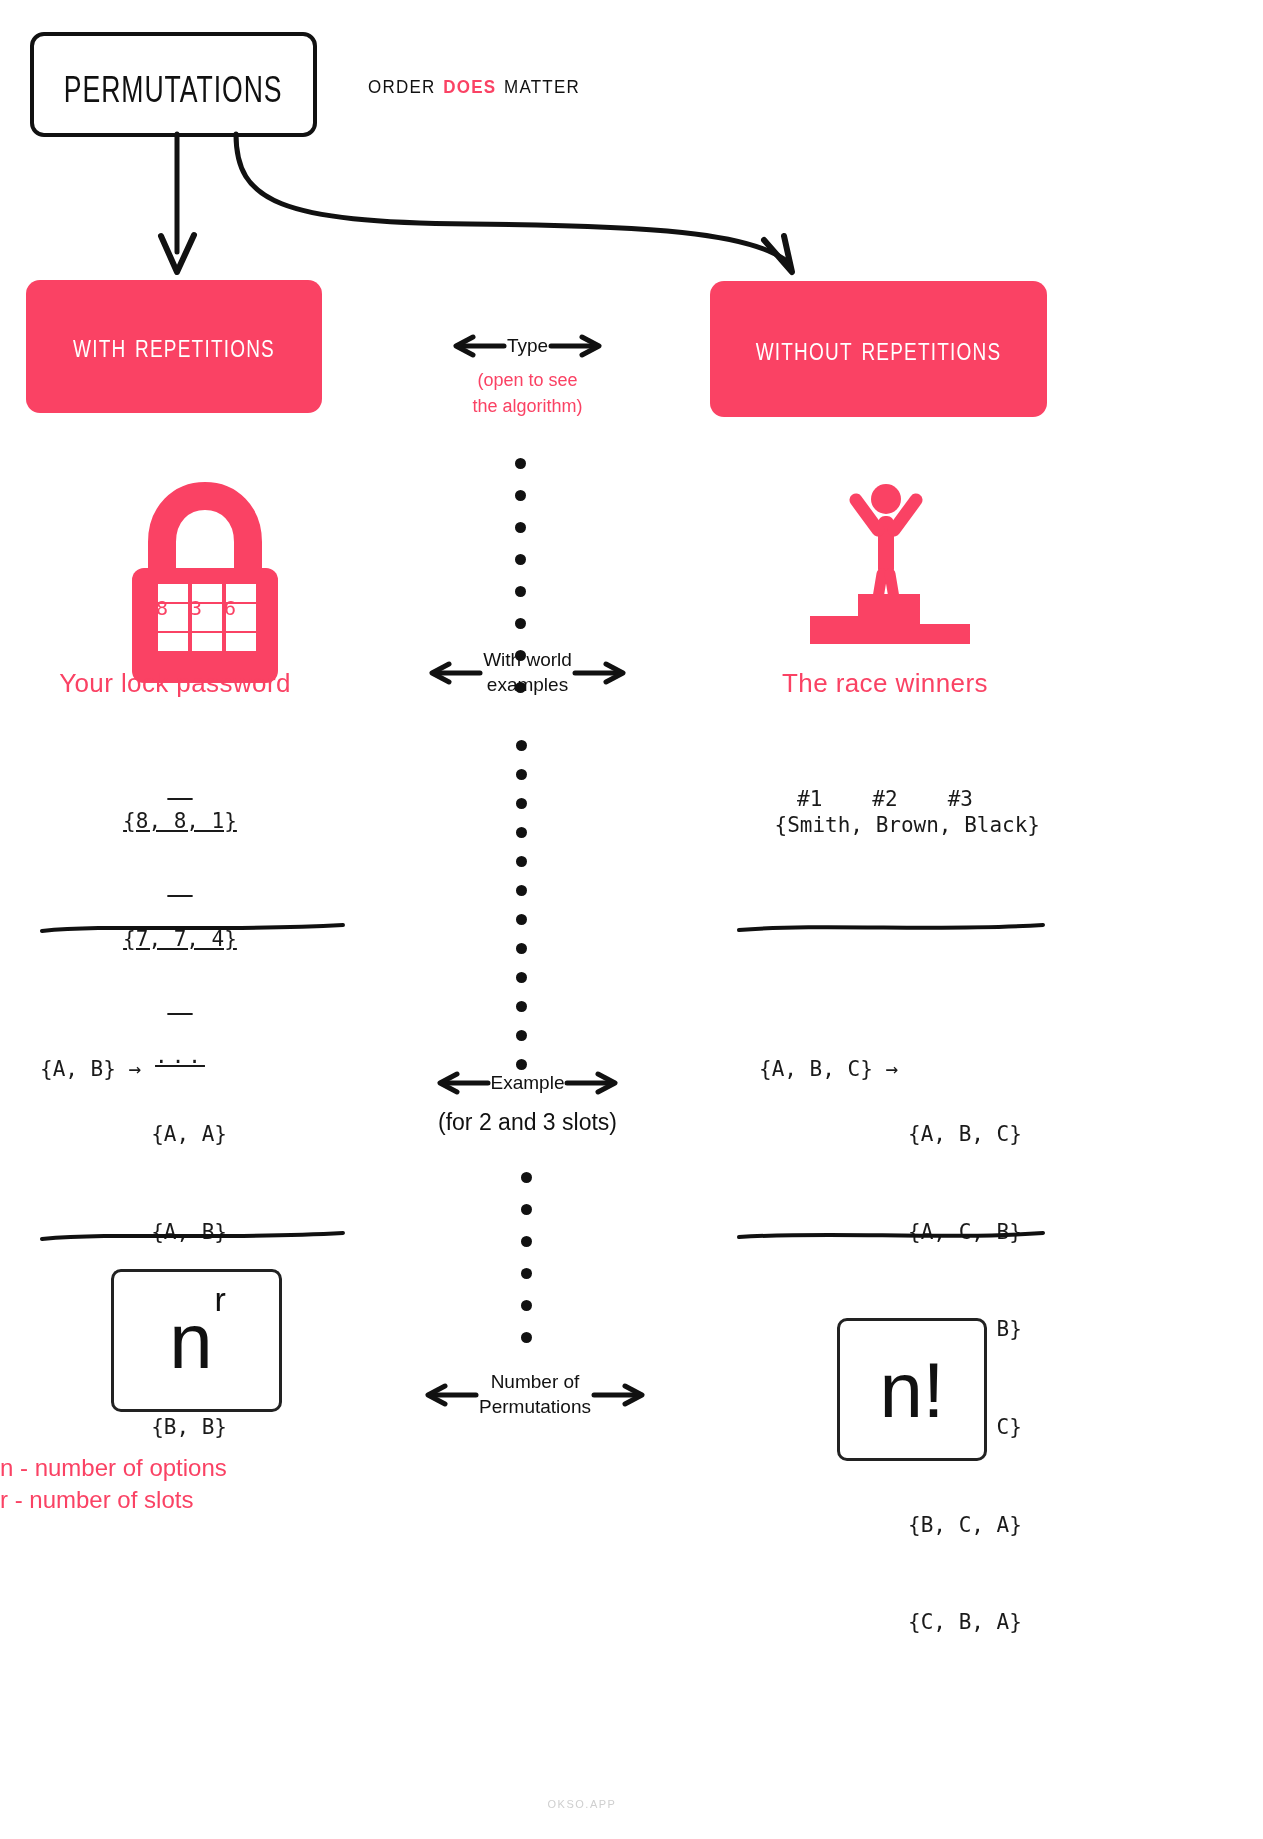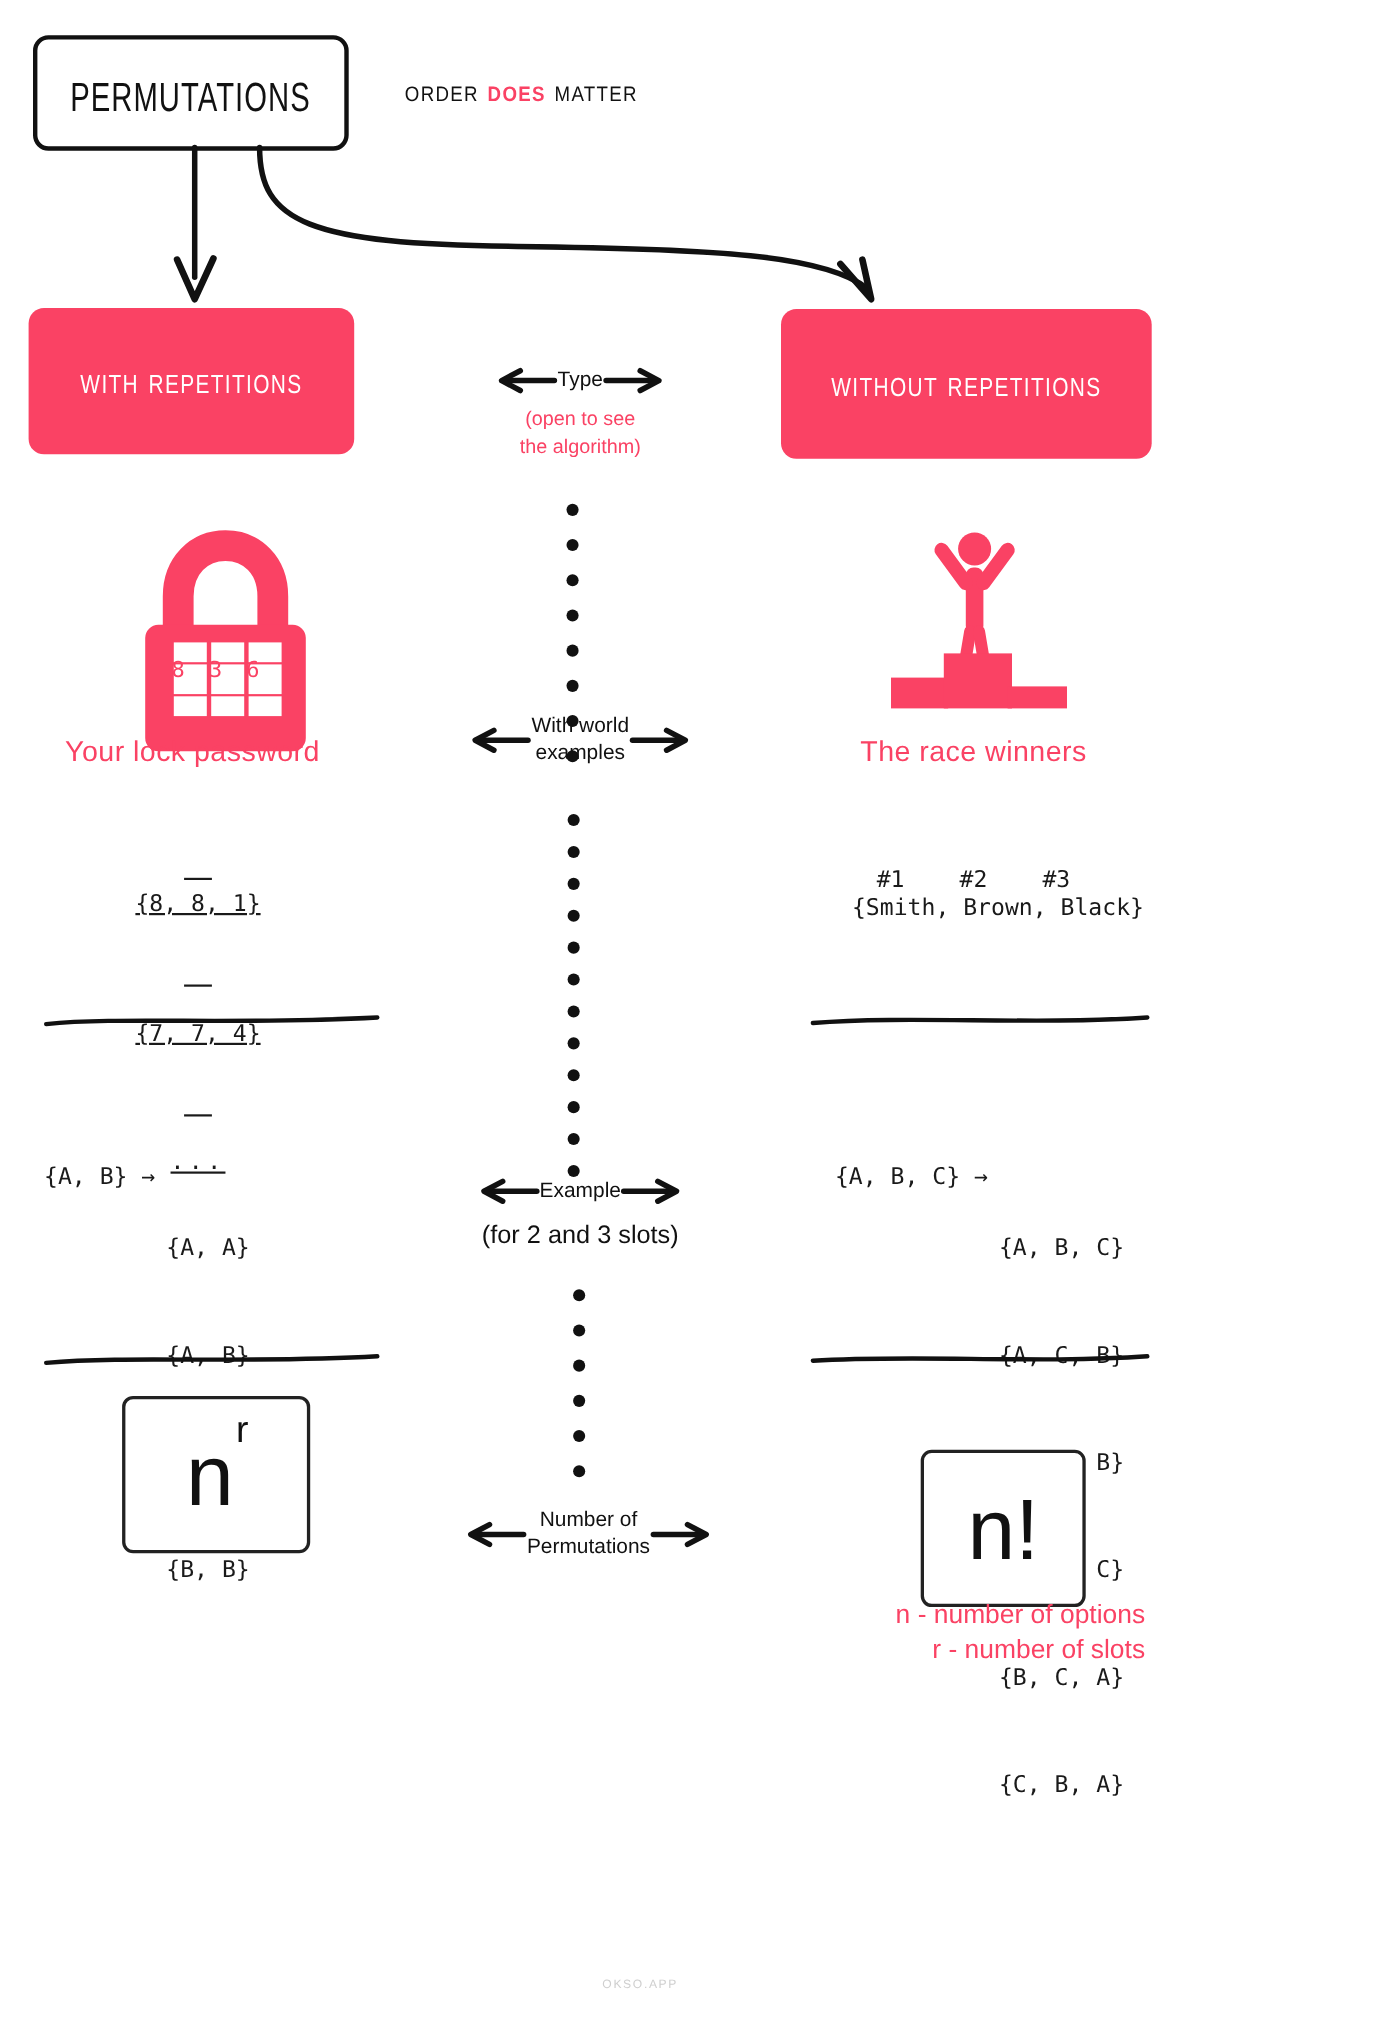--- a/index.html
+++ b/index.html
@@ -98,21 +98,21 @@
     position:relative;
   }
   .formula-text sup {
     font-size:34px; position:relative; top:-30px; left:2px;
     font-family:"Liberation Sans", sans-serif;
   }
 
   
   #legend {
     left:0; top:1452px; width:1041px;
-    text-align:right;
+    text-align:left;
   }
   #legend div {
     color:#fa4264;
     font-family:"Liberation Sans", sans-serif;
     font-size:24px; line-height:1.33;
   }
 
   
   #footer {
     left:0; top:1798px; width:1164px; text-align:center;

